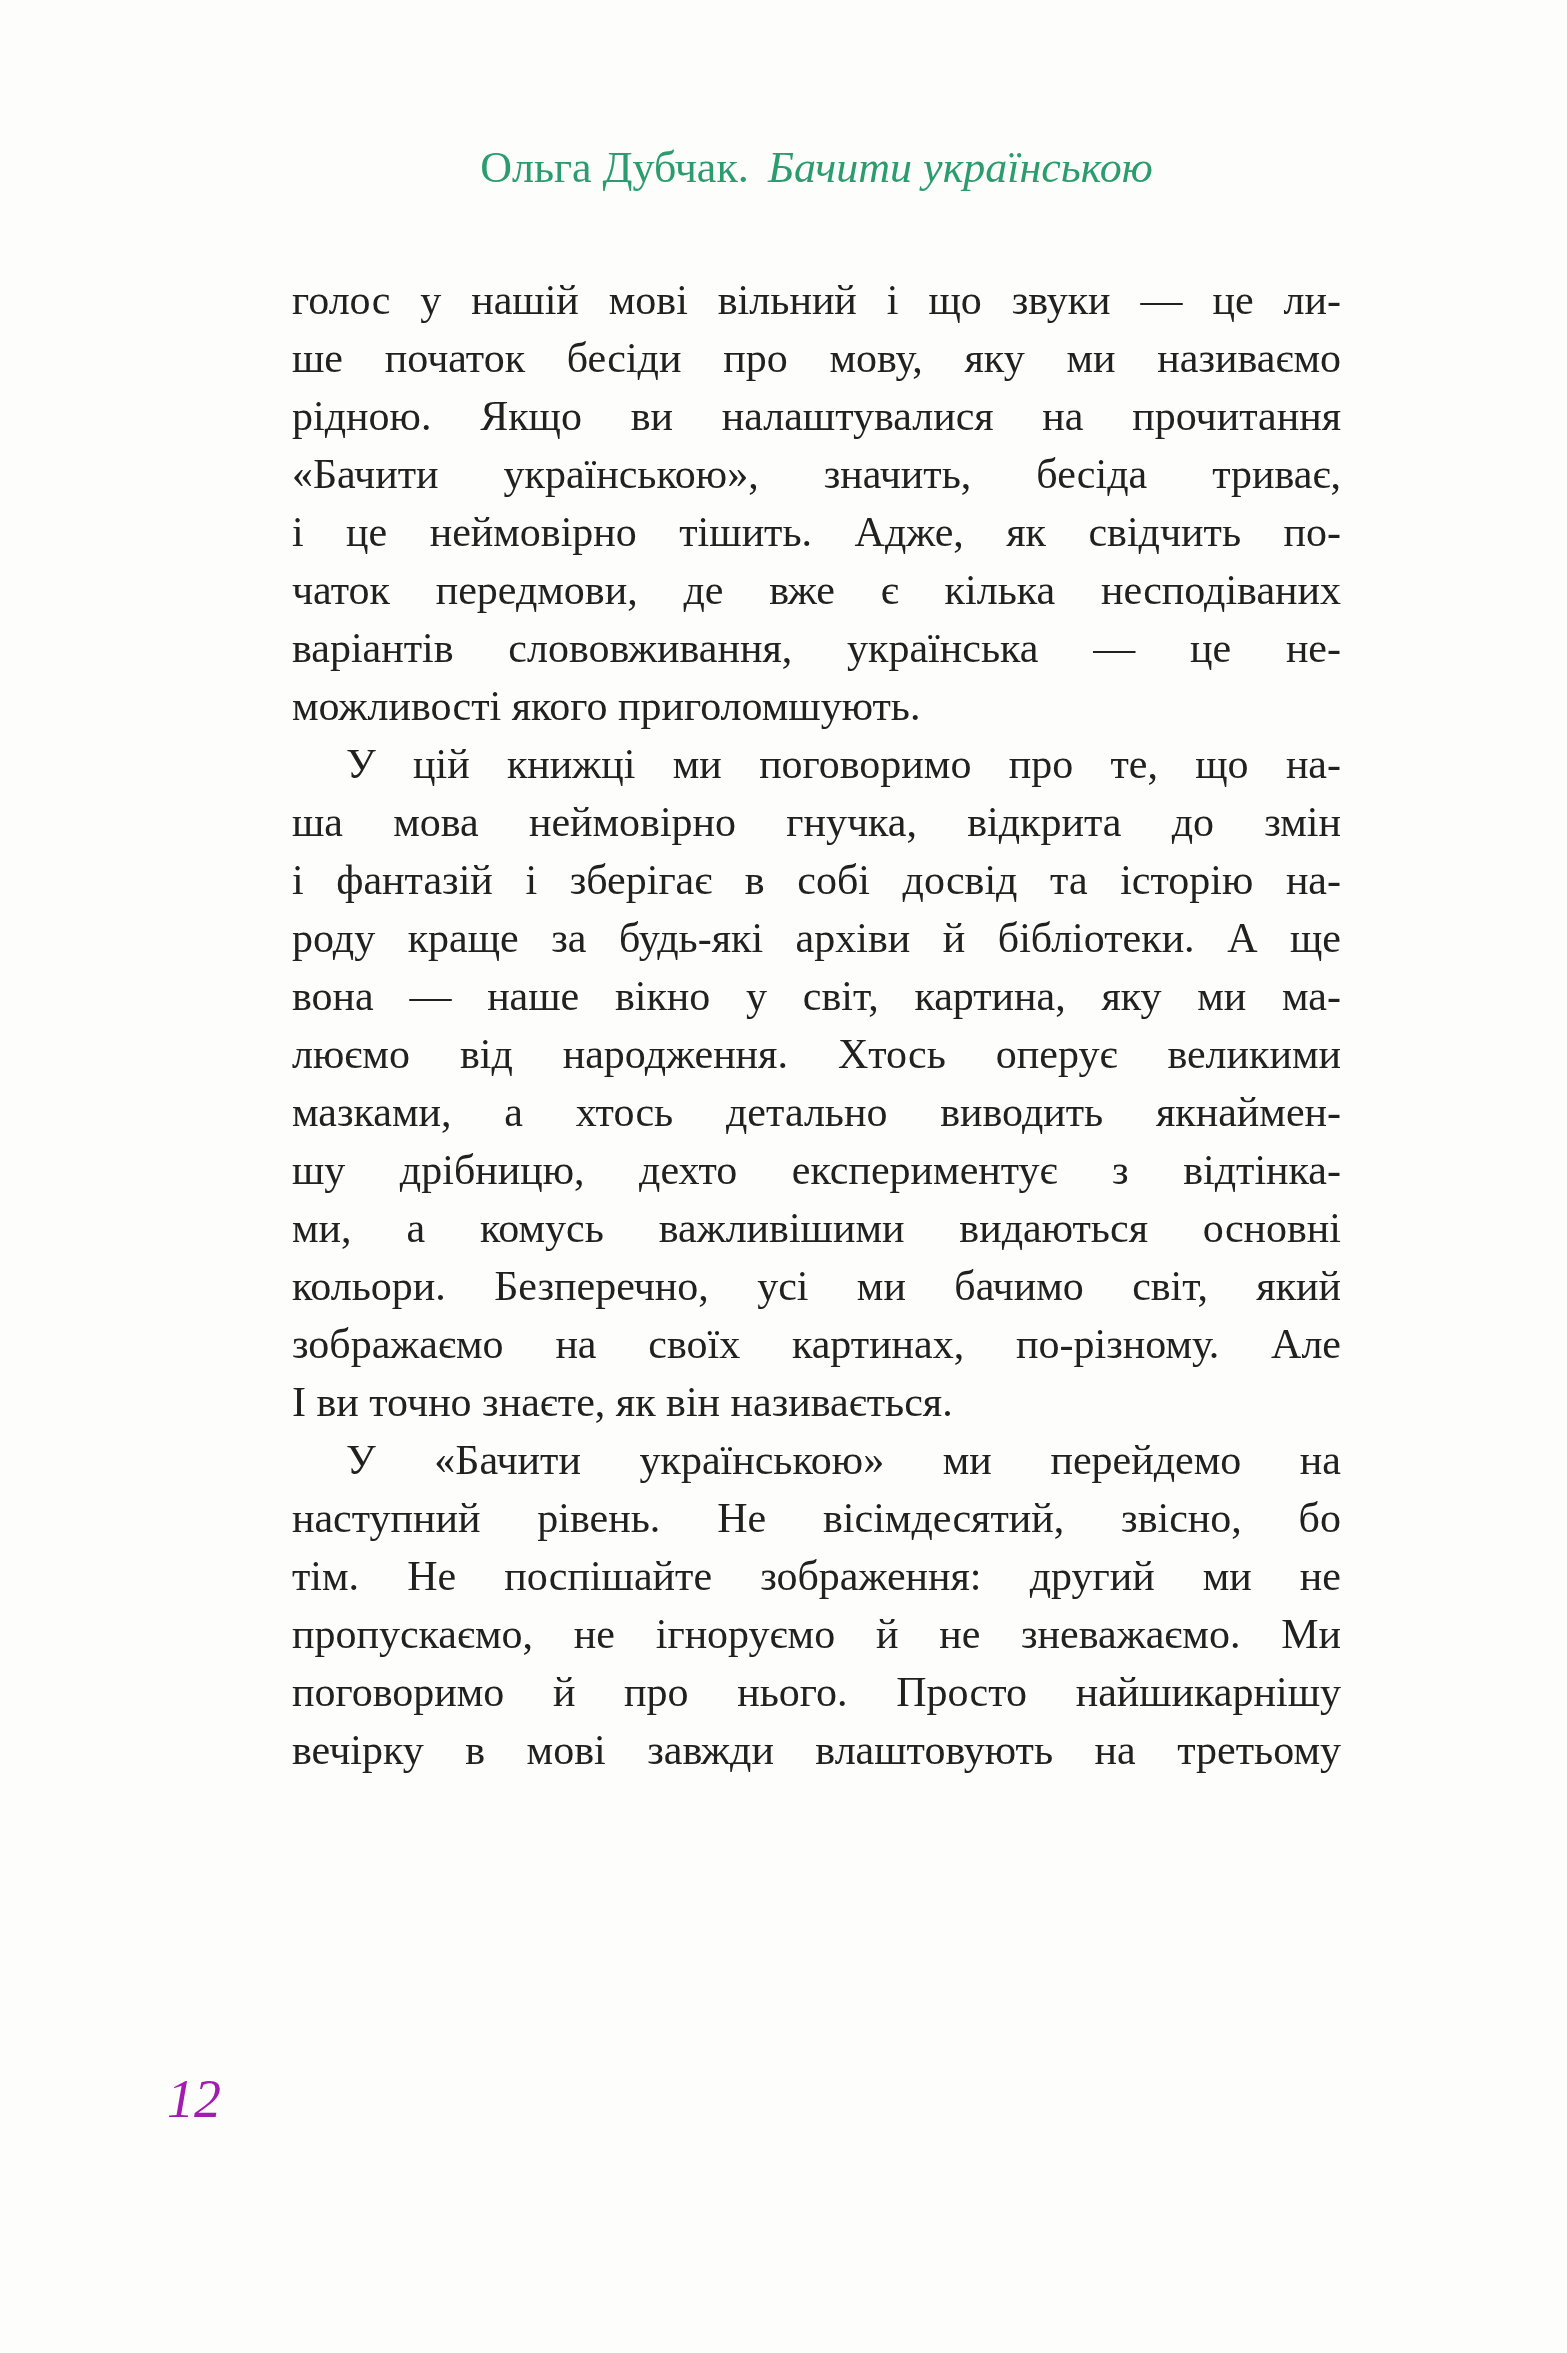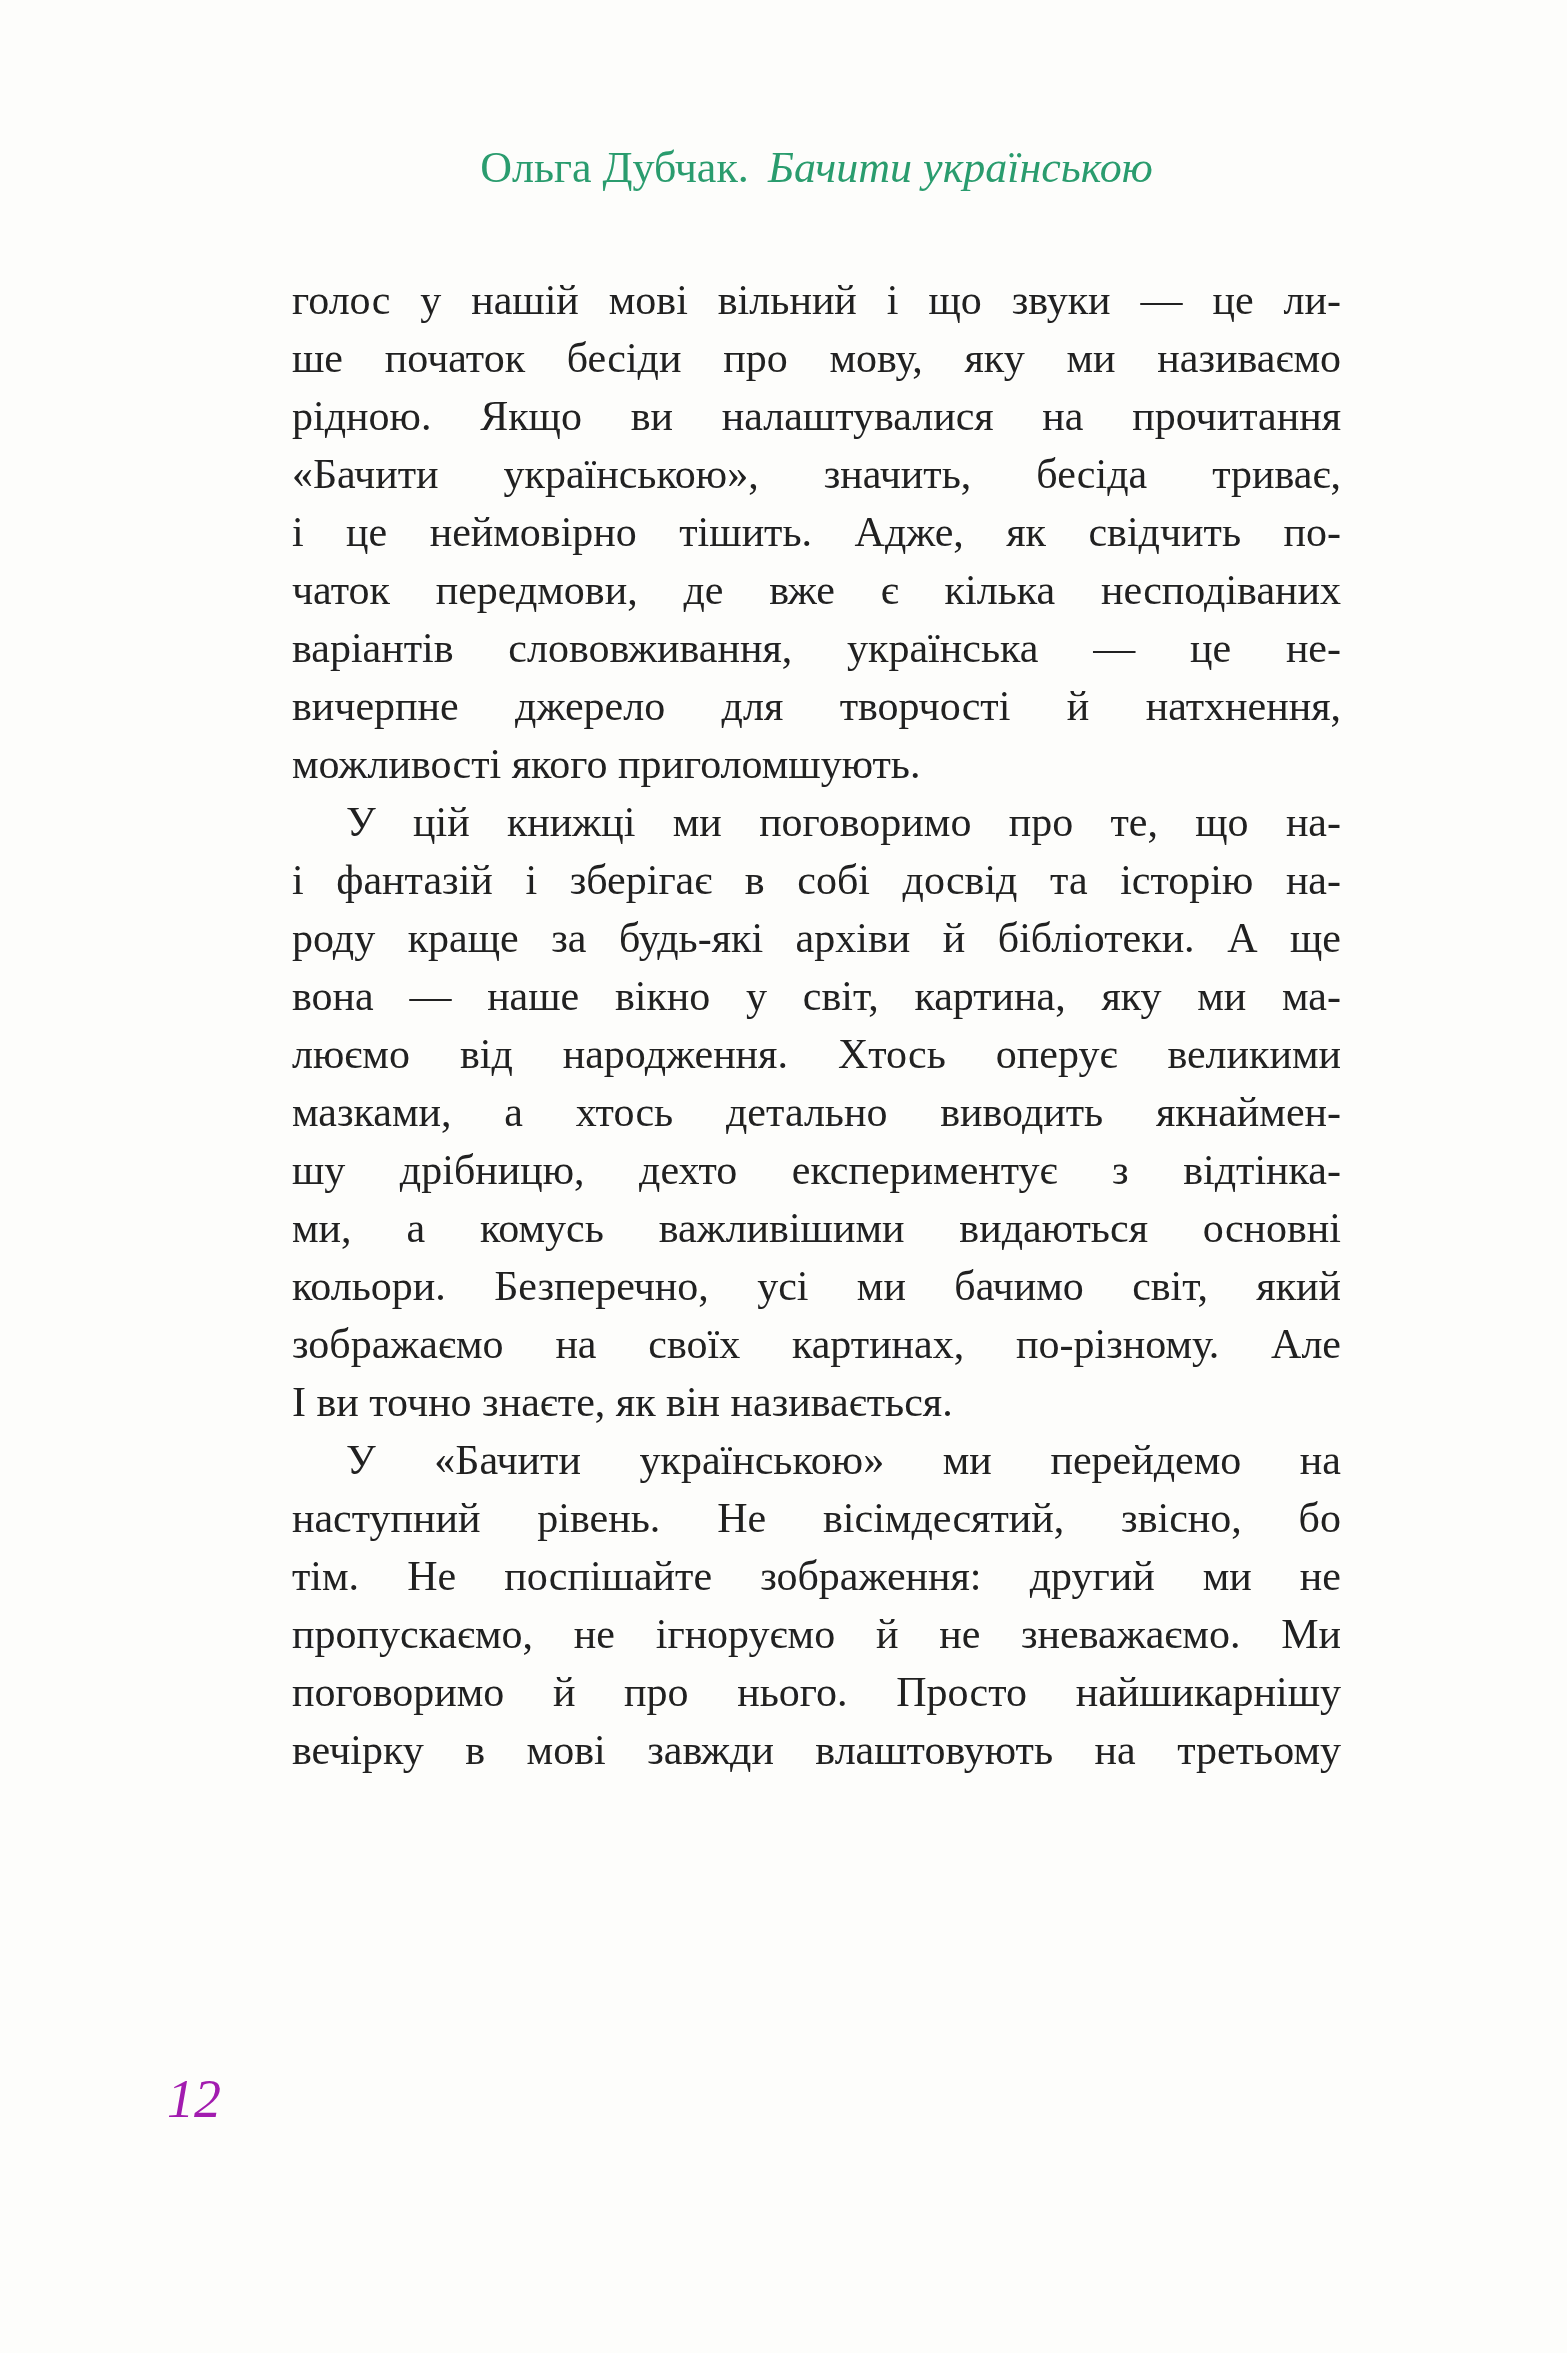--- a/index.html
+++ b/index.html
@@ -76,25 +76,25 @@
 
   <div class="text-block" id="paragraphs">
       <div class="para">
         <div class="line">голос у нашій мові вільний і що звуки — це ли-</div>
         <div class="line">ше початок бесіди про мову, яку ми називаємо</div>
         <div class="line">рідною. Якщо ви налаштувалися на прочитання</div>
         <div class="line">«Бачити українською», значить, бесіда триває,</div>
         <div class="line">і це неймовірно тішить. Адже, як свідчить по-</div>
         <div class="line">чаток передмови, де вже є кілька несподіваних</div>
         <div class="line">варіантів слововживання, українська — це не-</div>
-        <div class="line">вичерпне джерело для творчості й натхнення,</div>
         <div class="line last">можливості якого приголомшують.</div>
       </div>
       <div class="para">
         <div class="line indent">У цій книжці ми поговоримо про те, що на-</div>
+        <div class="line">ша мова неймовірно гнучка, відкрита до змін</div>
         <div class="line">і фантазій і зберігає в собі досвід та історію на-</div>
         <div class="line">роду краще за будь-які архіви й бібліотеки. А ще</div>
         <div class="line">вона — наше вікно у світ, картина, яку ми ма-</div>
         <div class="line">люємо від народження. Хтось оперує великими</div>
         <div class="line">мазками, а хтось детально виводить якнаймен-</div>
         <div class="line">шу дрібницю, дехто експериментує з відтінка-</div>
         <div class="line">ми, а комусь важливішими видаються основні</div>
         <div class="line">кольори. Безперечно, усі ми бачимо світ, який</div>
         <div class="line">зображаємо на своїх картинах, по-різному. Але</div>
         <div class="line last">І ви точно знаєте, як він називається.</div>

